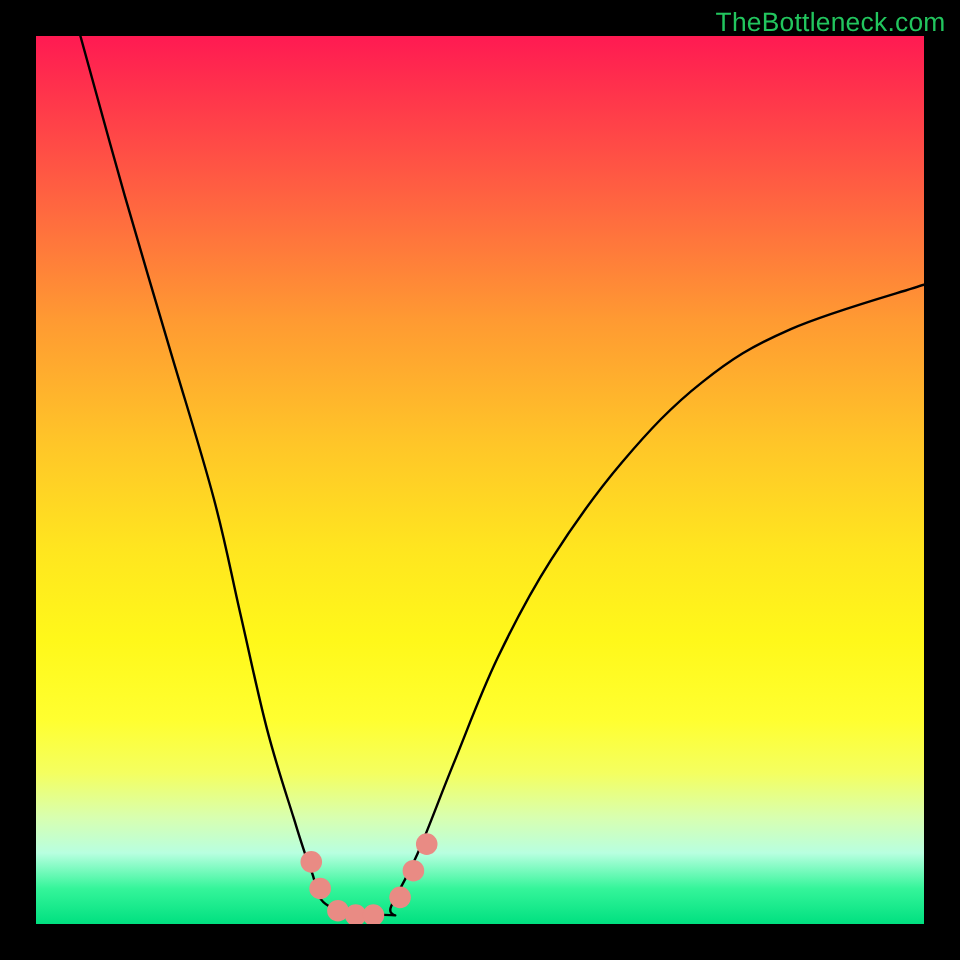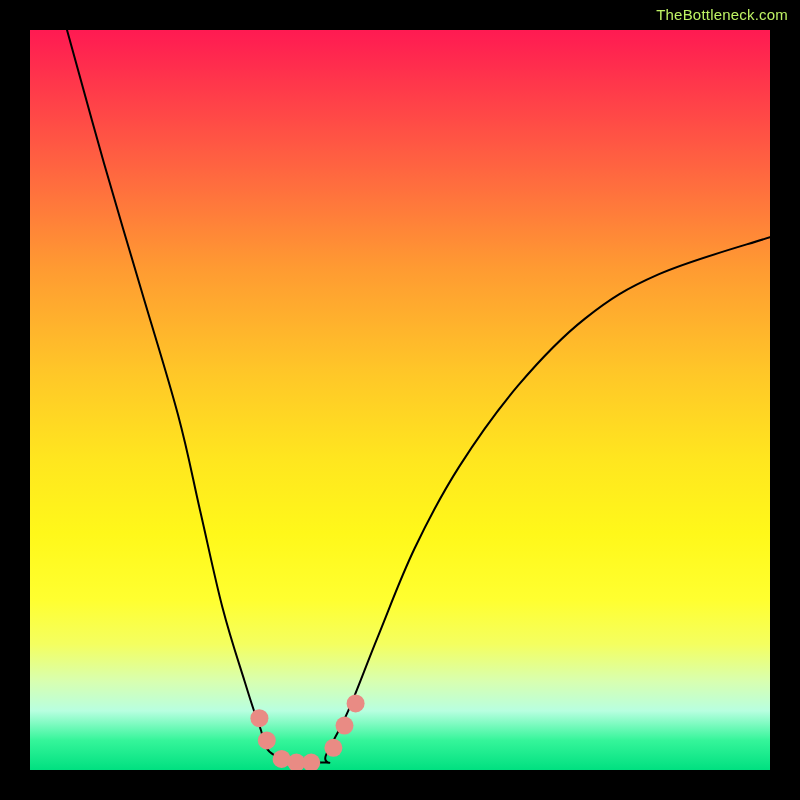--- a/index.html
+++ b/index.html
@@ -36,22 +36,22 @@
       #d8ffb0 88%,
       #b8ffe0 92%,
       #35f59a 96%,
       #00e080 100%
     );
   }
   .watermark {
     position: absolute;
     top: 6px;
     right: 12px;
-    color: #bef264;
-    font-size: 15px;
+    color: #22c55e;
+    font-size: 22px;
     font-weight: 500;
     letter-spacing: 0.2px;
     user-select: none;
   }
   svg.curve {
     position: absolute;
     left: 0;
     top: 0;
     width: 740px;
     height: 740px;

